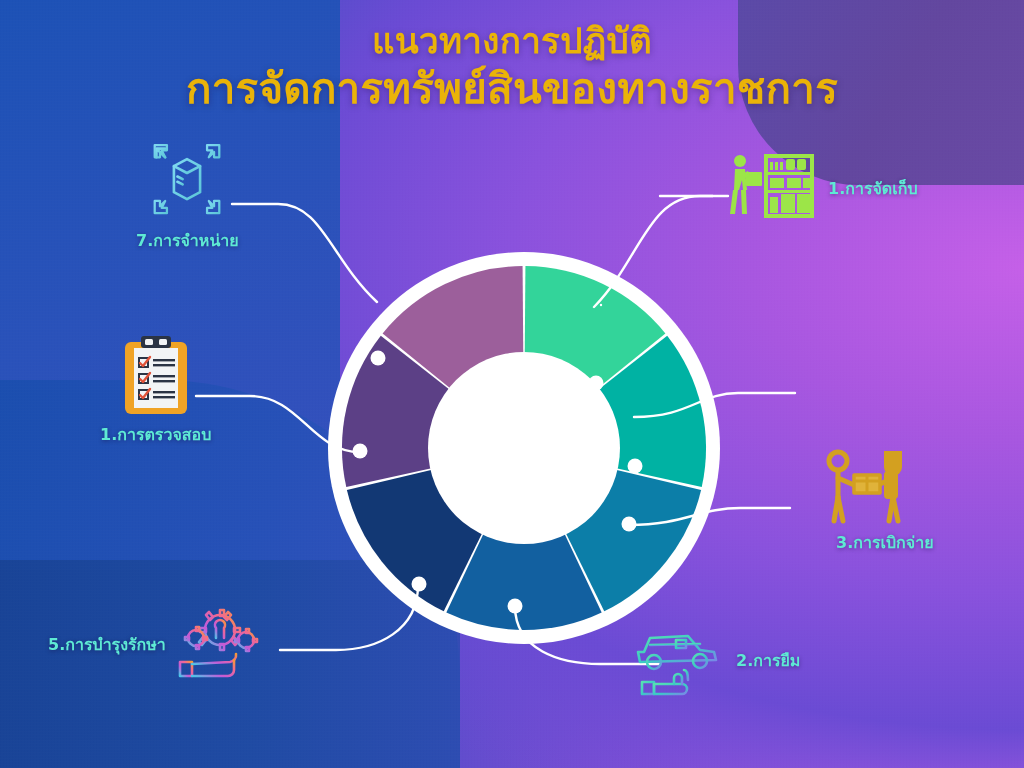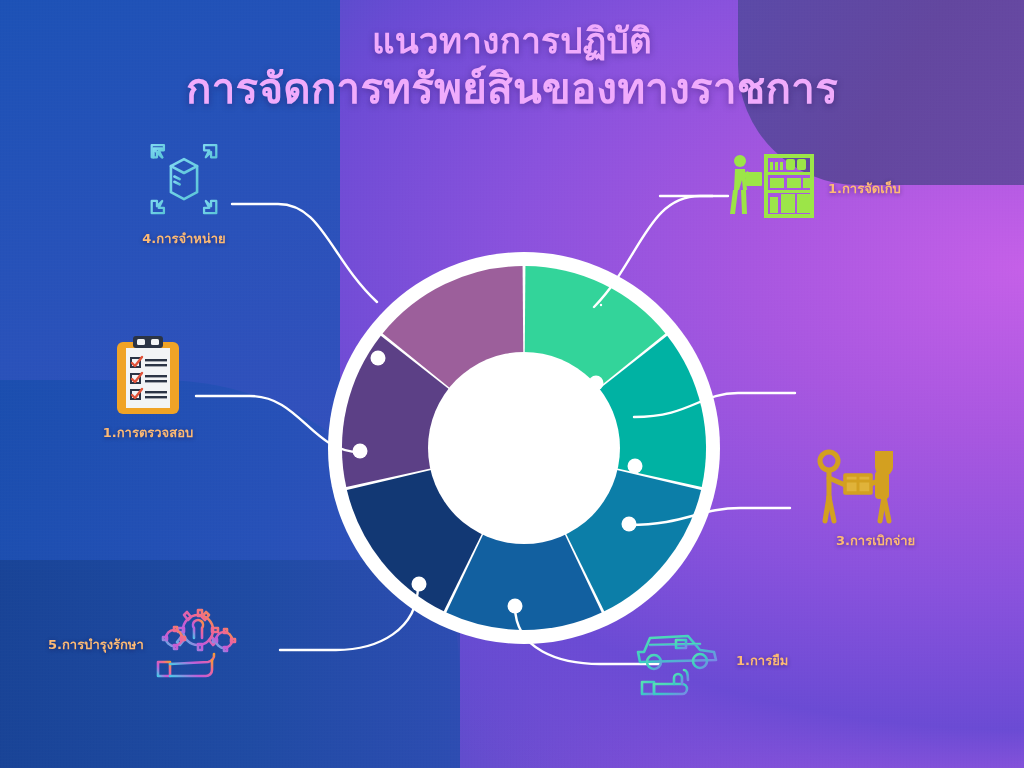--- a/index.html
+++ b/index.html
@@ -72,21 +72,21 @@
   }
 
   
   .title-wrap {
     position: absolute;
     left: 0; right: 0; top: 20px;
     text-align: center;
     z-index: 40;
   }
   .title-line {
-    color: #f0abfc;
+    color: #eab308;
     font-weight: 700;
     font-size: 35px;
     line-height: 1.22;
     letter-spacing: .3px;
     text-shadow: 0 2px 7px rgba(30,10,70,.35);
   }
   .title-line.l2 { font-size: 42px; }
 
   
   #donut-area {
@@ -115,23 +115,23 @@
     flex-direction: column;
   }
   .node .icon-box {
     width: 96px;
     height: 80px;
     display: flex;
     align-items: center;
     justify-content: center;
   }
   .node .lbl {
-    color: #fdba74;
+    color: #5eead4;
     font-weight: 700;
-    font-size: 13px;
+    font-size: 16px;
     white-space: nowrap;
     text-shadow: 0 1px 4px rgba(25,10,60,.45);
   }
   
   .node.n1 { left: 724px; top: 148px; flex-direction: row; align-items: center; }
   .node.n1 .lbl { margin-left: 8px; }
   .node.n2 { left: 800px; top: 306px; align-items: center; }
   .node.n2 .lbl { margin-top: 4px; }
   .node.n3 { left: 800px; top: 446px; align-items: center; }
   .node.n3 .lbl { margin-top: 4px; margin-left: 36px; }
@@ -302,21 +302,21 @@
 
           <path d="M16 50 h4 M24 50 h4 M32 50 h4 M40 50 h4 M48 50 h4" stroke-dasharray="0"></path>
           <path d="M54 50 C58 50 58 56 58 60"></path>
 
           <path d="M12 62 L24 62 L24 74 L12 74 Z"></path>
           <path d="M24 64 L52 64 a5 5 0 0 1 0 10 L24 74 Z"></path>
           <path d="M44 64 L44 58 a4 4 0 0 1 8 0 L52 64"></path>
         </g>
       </svg>
     </div>
-    <div class="lbl">1.การยืม</div>
+    <div class="lbl">2.การยืม</div>
   </div>
 
   <div class="node n5">
     <div class="icon-box">
       <svg width="96" height="80" viewBox="0 0 96 80">
         <defs>
           <linearGradient id="g5" x1="0" y1="1" x2="1" y2="0">
             <stop offset="0%" stop-color="#49C7E8"></stop>
             <stop offset="35%" stop-color="#C45BD8"></stop>
             <stop offset="70%" stop-color="#F2698F"></stop>
@@ -407,16 +407,16 @@
           <path d="M30 22 L24 16 L24 22 L18 22 L18 8 L32 8 L32 14 L26 14 Z" stroke-width="2.6"></path>
 
           <path d="M80 22 L86 16 L86 22 L92 22 L92 8 L78 8 L78 14 L84 14 Z" stroke-width="2.6"></path>
 
           <path d="M30 72 L24 78 L24 72 L18 72 L18 86 L32 86 L32 80 L26 80 Z" stroke-width="2.6"></path>
 
           <path d="M80 72 L86 78 L86 72 L92 72 L92 86 L78 86 L78 80 L84 80 Z" stroke-width="2.6"></path>
         </g>
       </svg>
     </div>
-    <div class="lbl">4.การจำหน่าย</div>
+    <div class="lbl">7.การจำหน่าย</div>
   </div>
 
 </div>
 
 </body></html>

